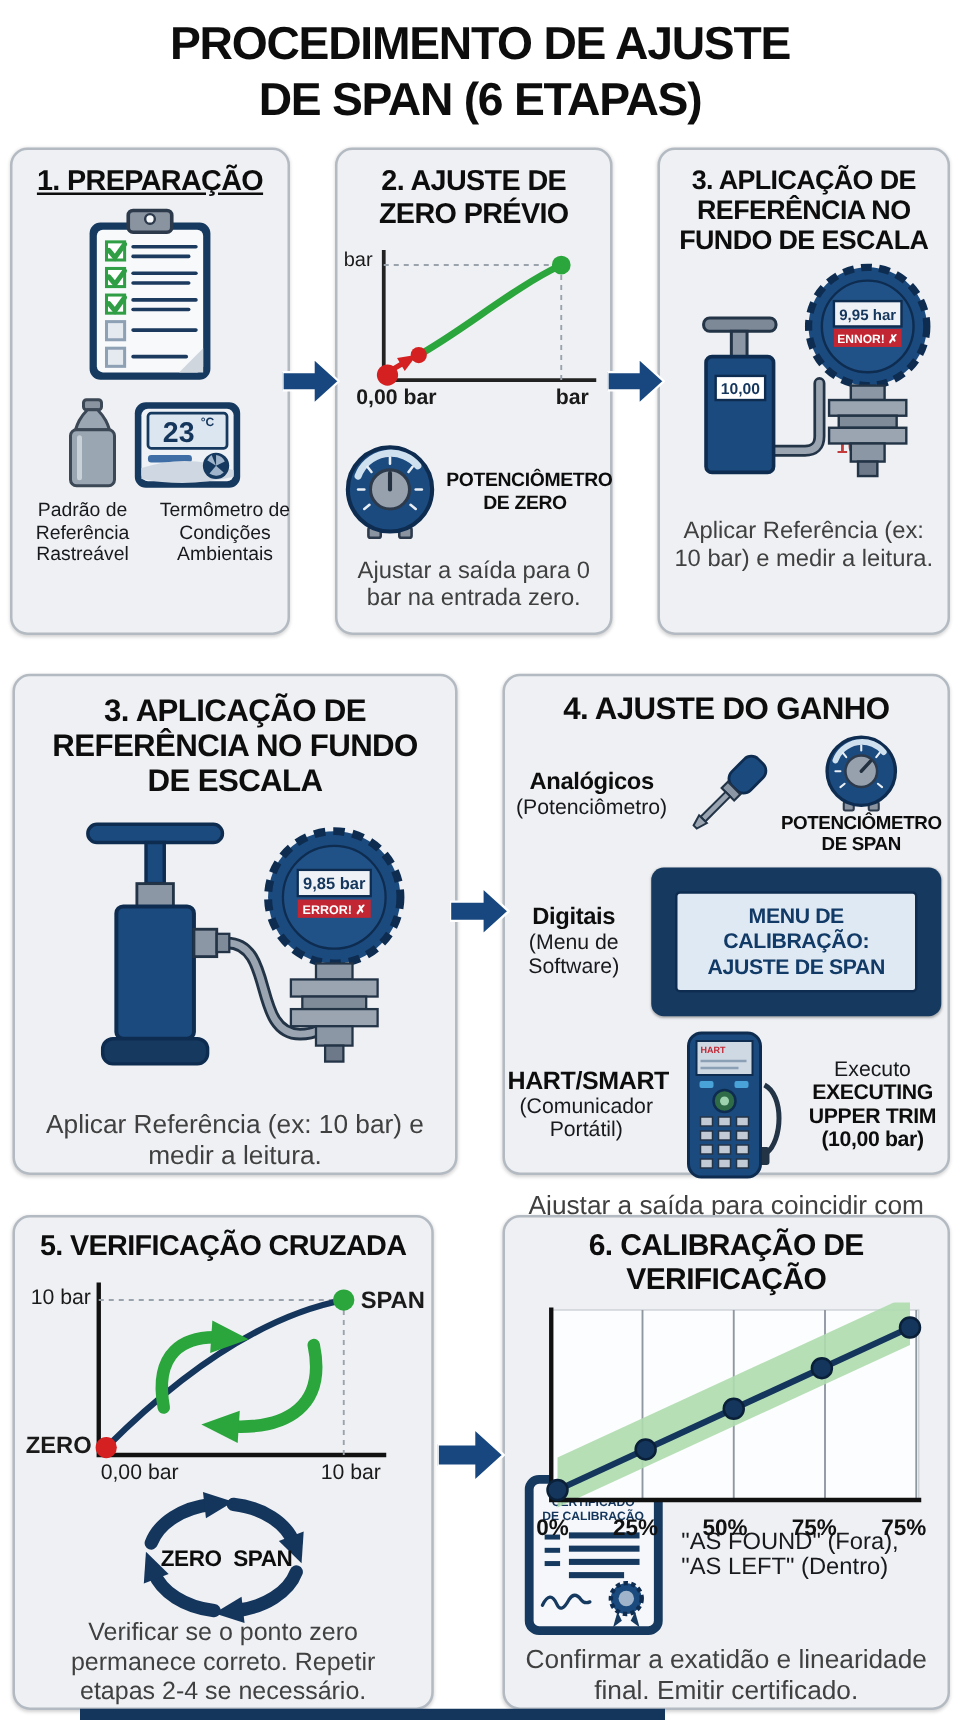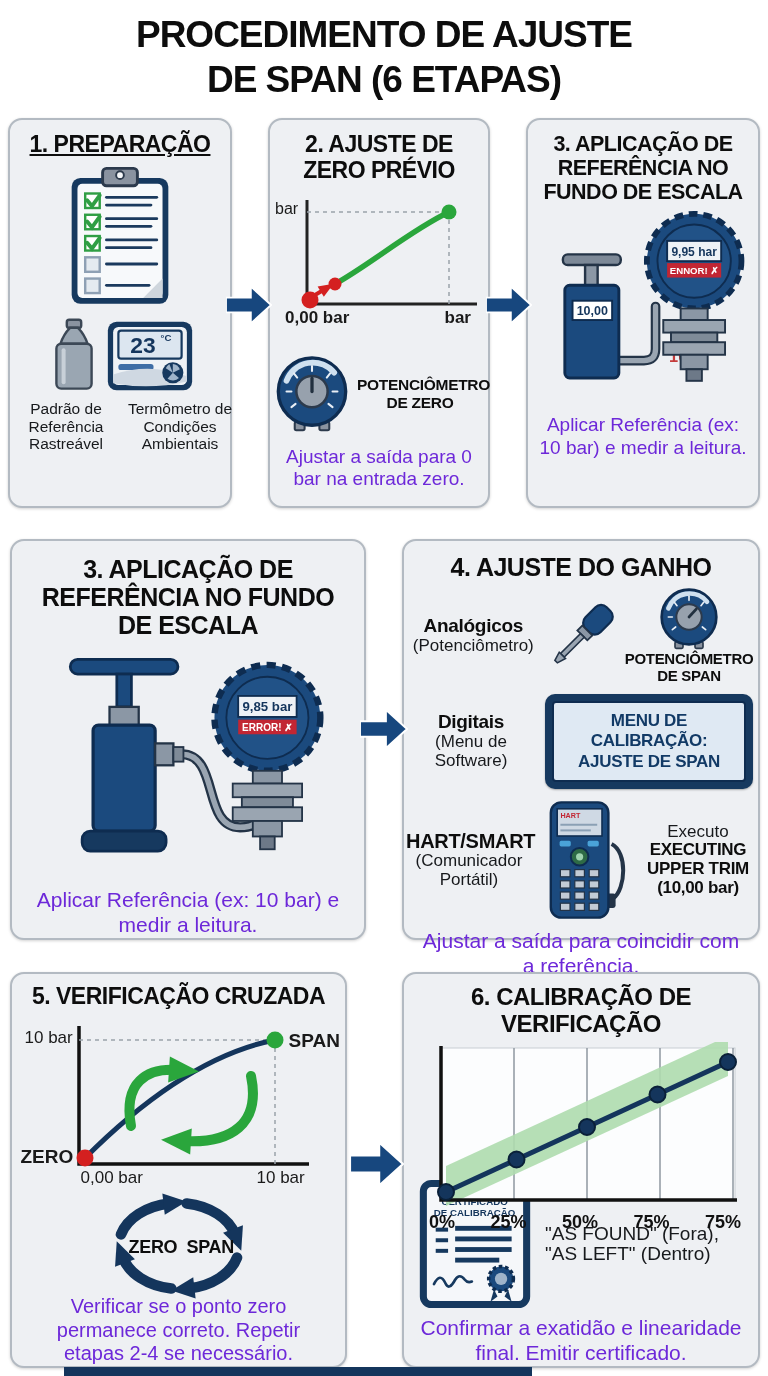--- a/index.html
+++ b/index.html
@@ -4,28 +4,28 @@
 <style>
   html,body{margin:0;padding:0;background:#fff;}
   .canvas{position:relative;width:768px;height:1376px;background:#ffffff;overflow:hidden;
           font-family:"Liberation Sans",sans-serif;color:#111;}
   .main-title{position:absolute;top:12px;left:0;width:768px;text-align:center;
               font-size:37px;font-weight:bold;line-height:1.22;letter-spacing:-1px;color:#0d0d0d;}
   .panel{position:absolute;background:#eef0f3;border:2px solid #b3bac2;border-radius:14px;
          box-shadow:0 1px 3px rgba(0,0,0,.18);box-sizing:border-box;
          display:flex;flex-direction:column;align-items:center;}
   .ptitle{font-weight:bold;text-align:center;letter-spacing:-0.5px;line-height:1.12;color:#0d0d0d;}
-  .caption{text-align:center;color:#6d28d9;line-height:1.18;}
+  .caption{text-align:center;color:#404040;line-height:1.18;}
   .blbl{font-weight:bold;text-align:center;line-height:1.1;color:#0d0d0d;letter-spacing:-0.3px;}
   .nlbl{text-align:center;line-height:1.1;color:#17191c;}
   .flow-arrow{position:absolute;}
   .graph-wrap{position:relative;}
   .axis-lbl{position:absolute;font-size:16px;color:#1a1a1a;}
   .axis-lbl.b{font-weight:bold;font-size:17px;}
-  .screen-outer{background:#16395f;border-radius:10px;padding:7px;box-shadow:0 1px 2px rgba(0,0,0,.3);}
+  .screen-outer{background:#16395f;border-radius:10px;padding:19px;box-shadow:0 1px 2px rgba(0,0,0,.3);}
   .screen-inner{background:#dfe9f3;border:2px solid #0e2c50;border-radius:4px;padding:8px 10px;
                 color:#123a66;font-weight:bold;font-size:17px;text-align:center;line-height:1.2;width:170px;letter-spacing:-0.3px;}
   .svgtxt{font-family:"Liberation Sans",sans-serif;}
   .footer-bar{position:absolute;left:64px;top:1367px;width:468px;height:9px;background:#14355c;}
   .cycle-lbl{position:absolute;font-weight:bold;font-size:18px;letter-spacing:-0.3px;color:#0d0d0d;}
   .xticks{display:flex;justify-content:space-between;font-weight:bold;font-size:18px;color:#111;}
 </style>
 </head>
 <body>
 

